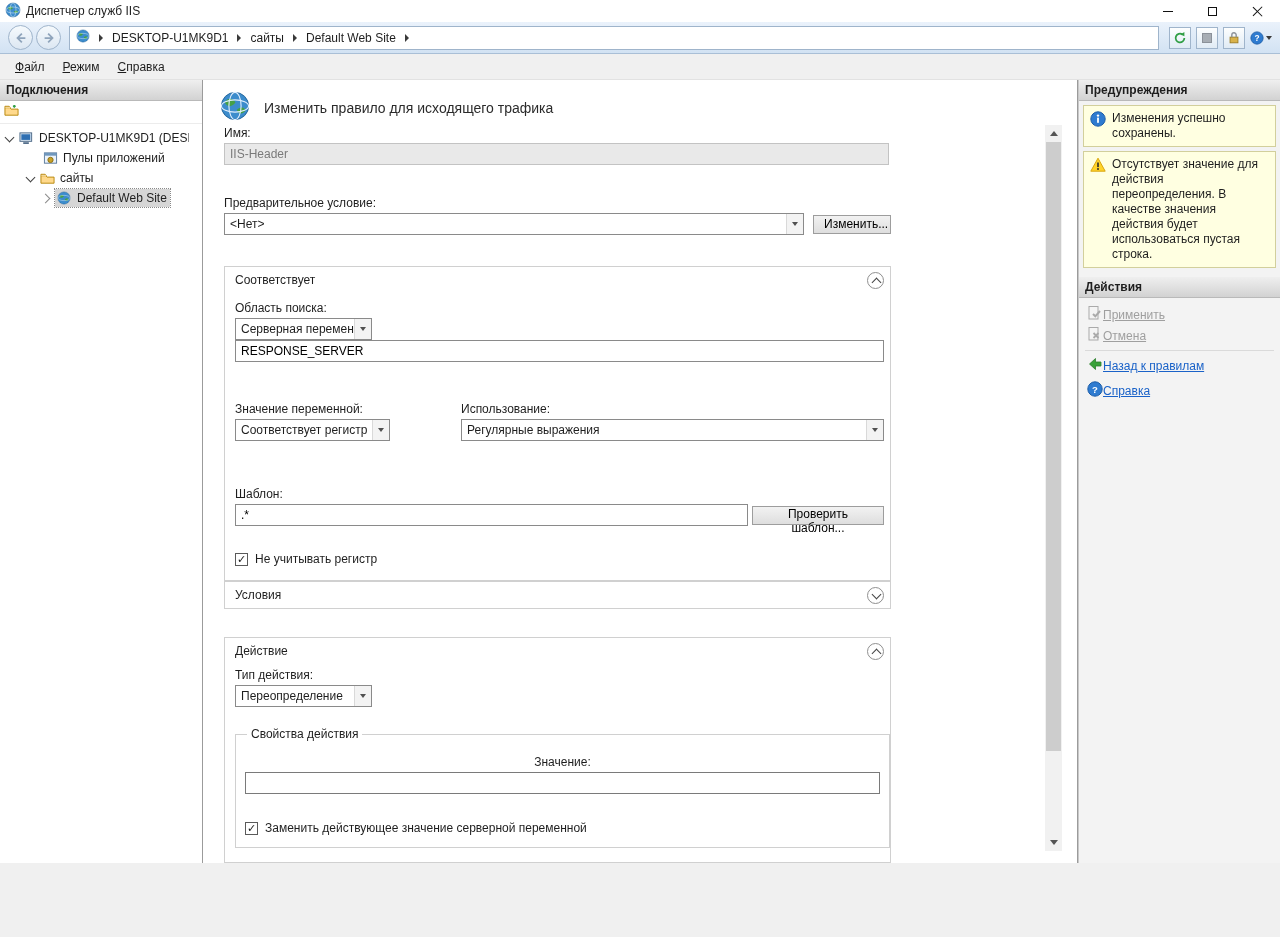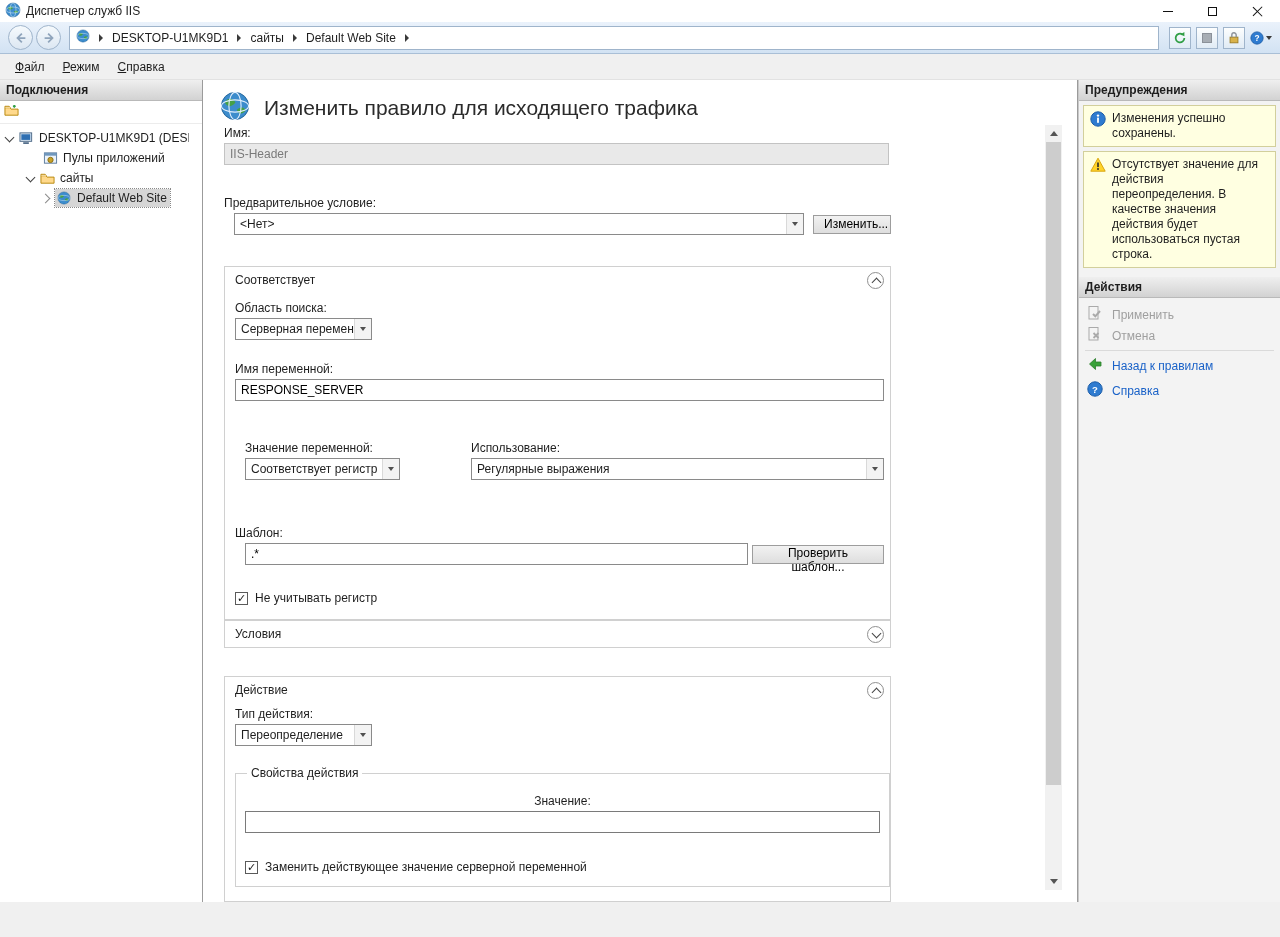--- a/index.html
+++ b/index.html
@@ -44,31 +44,31 @@
   .tree-row { height:20px; display:flex; align-items:center; white-space:nowrap; }
   .exp { width:8px; height:8px; flex:none; margin-right:5px; position:relative; }
   .exp.open::before { content:""; position:absolute; left:1px; top:0; width:6px; height:6px; border-right:1.5px solid #404040; border-bottom:1.5px solid #404040; transform:rotate(45deg); }
   .exp.closed::before { content:""; position:absolute; left:0; top:1px; width:6px; height:6px; border-right:1.5px solid #8a8a8a; border-bottom:1.5px solid #8a8a8a; transform:rotate(-45deg); }
   .ticon { width:16px; height:16px; flex:none; margin-right:5px; display:flex; align-items:center; justify-content:center; }
   .tlabel-clip { max-width:150px; overflow:hidden; }
   .sel { display:flex; align-items:center; background:#d6d6d6; outline:1px dotted #8a8a8a; padding:1px 3px 1px 1px; }
 
   .main-panel { flex:1; background:#fff; border-right:1px solid #9b9b9b; position:relative; overflow:hidden; }
   .page-header { display:flex; align-items:center; gap:14px; padding:9px 0 0 17px; height:46px; }
-  .page-title { font-size:21px; color:#2b2b2b; }
+  .page-title { font-size:14px; color:#2b2b2b; }
   .form { margin-left:21px; width:667px; }
   .lbl { display:block; margin:0 0 3px; }
   .ti { height:22px; border:1px solid #8a8a8a; background:#fff; font:inherit; padding:0 5px; display:block; }
   .ti:disabled { background:#e9e9e9; border-color:#c3c3c3; color:#7a7a7a; }
   .combo { height:22px; border:1px solid #8a8a8a; background:#fff; display:inline-flex; align-items:center; vertical-align:middle; }
   .combo .val { flex:1; padding:0 5px; white-space:nowrap; overflow:hidden; }
   .combo .dd { width:17px; flex:none; display:flex; align-items:center; justify-content:center; border-left:1px solid #d9d9d9; align-self:stretch; background:#f3f3f3; }
   .dd-arrow { width:0; height:0; border-top:4px solid #505050; border-left:3.5px solid transparent; border-right:3.5px solid transparent; }
   .btn { height:19px; background:linear-gradient(#f2f2f2,#dedede); border:1px solid #9d9d9d; font:inherit; padding:0 10px; }
-  .row { display:flex; align-items:center;margin-left:10px; }
+  .row { display:flex; align-items:center; }
   .section { border:1px solid #d0d0d0; }
   .sec-head { height:26px; display:flex; align-items:center; justify-content:space-between; padding:0 6px 0 10px; }
   .collapse-btn { width:17px; height:17px; border-radius:50%; border:1px solid #8f8f8f; background:#fff; position:relative; }
   .collapse-btn.up::before { content:""; position:absolute; left:4.5px; top:6px; width:6px; height:6px; border-left:1.5px solid #444; border-top:1.5px solid #444; transform:rotate(45deg); }
   .collapse-btn.down::before { content:""; position:absolute; left:4.5px; top:3px; width:6px; height:6px; border-right:1.5px solid #444; border-bottom:1.5px solid #444; transform:rotate(45deg); }
   .sec-body { padding:0 6px 14px 10px; }
   .cbrow { display:flex; align-items:center; gap:7px; }
   .cb { width:13px; height:13px; border:1px solid #5a5a5a; background:#fff; display:flex; align-items:center; justify-content:center; font-size:11px; font-weight:bold; color:#1a1a1a; line-height:1; }
   fieldset.group { border:1px solid #d0d0d0; padding:6px 9px 12px; }
   fieldset.group legend { padding:0 4px; margin-left:2px; }
@@ -79,21 +79,21 @@
   .arr-up { width:0; height:0; border-bottom:5px solid #555; border-left:4px solid transparent; border-right:4px solid transparent; }
   .arr-down { width:0; height:0; border-top:5px solid #555; border-left:4px solid transparent; border-right:4px solid transparent; }
   .sb-track { flex:1; position:relative; }
   .sb-thumb { position:absolute; top:0; left:1px; right:1px; height:88%; background:#cdcdcd; }
 
   
   .right-panel { width:202px; background:#f3f3f3; border-left:1px solid #c8c8c8; display:flex; flex-direction:column; }
   .alert { background:#ffffe1; border:1px solid #d2cf9c; margin:4px 4px 0; padding:5px 6px; display:flex; gap:6px; line-height:1.25; }
   .alert .aicon { flex:none; }
   .action-list { padding:6px 4px 0; }
-  .action-row { display:flex; align-items:center; gap:9px; padding:2px 4px; height:21px; }
+  .action-row { display:flex; align-items:center; gap:0; padding:2px 4px; height:21px;text-decoration:underline; }
   .action-row.disabled { color:#9f9f9f; }
   .action-row.link { color:#1a62c8; }
   .action-sep { border-top:1px solid #dadada; margin:4px 2px; }
 </style>
 </head>
 <body>
 
 <div>
 
   <div class="titlebar">
@@ -275,21 +275,20 @@
           </div>
           <div class="sec-body">
             <label class="lbl" style="margin-top:8px;">Область поиска:</label>
             <span class="combo" style="width:137px;">
               <span class="val">Серверная переменн</span>
               <span class="dd">
                   <span class="dd-arrow"></span>
                 </span>
             </span>
 
-            <label class="lbl" style="margin-top:22px;">Имя переменной:</label>
             <input class="ti" style="width: 649px;" value="RESPONSE_SERVER">
 
             <div class="row" style="margin-top:40px;align-items:flex-start;">
               <div style="width:226px;">
                 <label class="lbl">Значение переменной:</label>
                 <span class="combo" style="width:155px;">
                   <span class="val">Соответствует регистр</span>
                   <span class="dd">
                       <span class="dd-arrow"></span>
                     </span>

